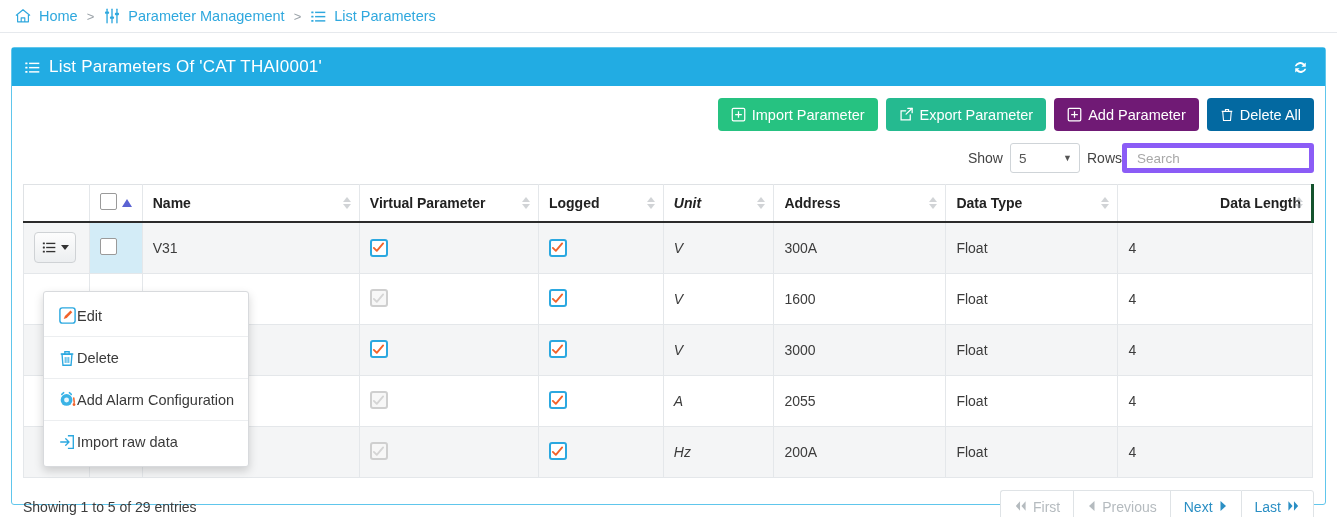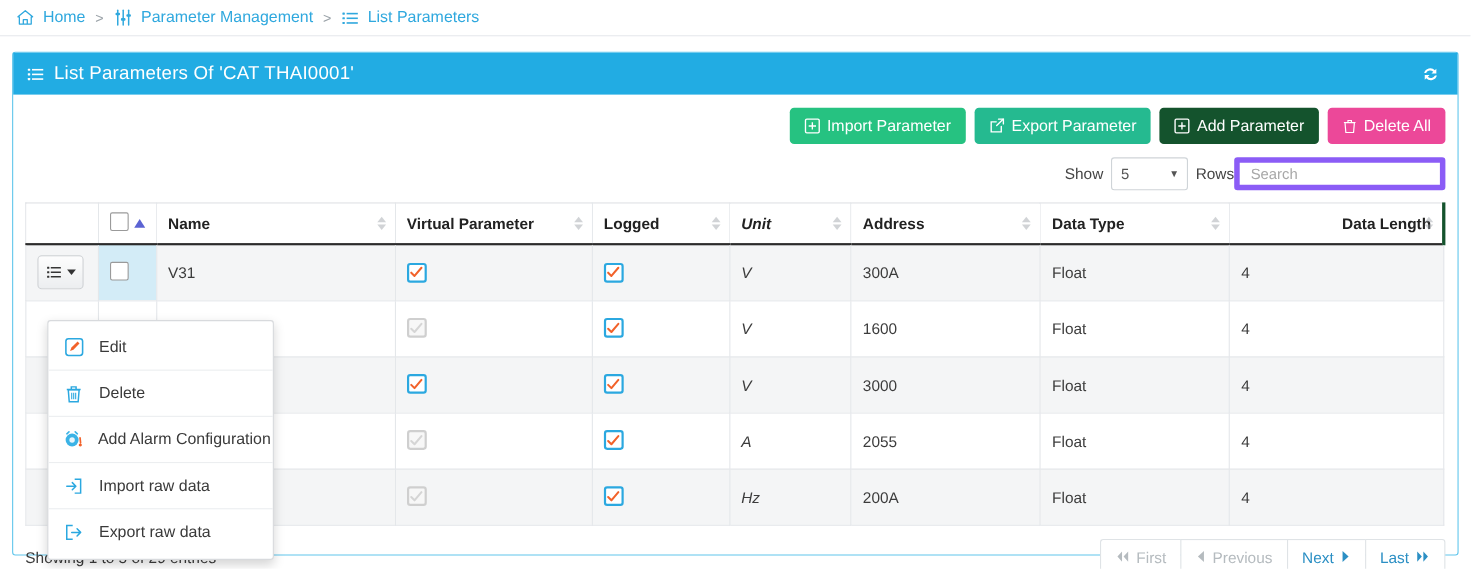--- a/index.html
+++ b/index.html
@@ -70,22 +70,22 @@
     font-size: 14.5px;
     font-family: "Liberation Sans", sans-serif;
     padding: 0 13px;
     height: 33px;
     display: inline-flex; align-items: center; gap: 6px;
     cursor: pointer;
     white-space: nowrap;
   }
   .btn-green { background: #26c281; }
   .btn-green2 { background: #25ba90; }
-  .btn-blue { background: #14532d; }
-  .btn-pink { background: #ec4899; }
+  .btn-blue { background: #701a75; }
+  .btn-pink { background: #0369a1; }
   .btn .ico { display: inline-flex; align-items: center; }
 
   
   .controls-row {
     display: flex; align-items: center; justify-content: flex-end;
     margin-bottom: 11px;
   }
   .length-box { display: flex; align-items: center; gap: 7px; font-size: 14px; color: #444; }
   .select-wrap {
     position: relative;
@@ -223,21 +223,20 @@
     width: 206px;
     background: #fff;
     border: 1px solid #d8dadd;
     border-radius: 3px;
     box-shadow: 0 4px 10px rgba(0,0,0,.17);
     z-index: 50;
     padding: 3px 0 3px 0;
   }
   .dd-item {
     display: flex; align-items: center;
-    gap: 13px;
     height: 42px;
     padding: 0 13px;
     font-size: 14.5px;
     color: #3a3a3a;
     border-bottom: 1px solid #eceef0;
     cursor: pointer;
     white-space: nowrap;
   }
   .dd-item:last-child { border-bottom: none; }
   .dd-item .ico { width: 20px; display: inline-flex; justify-content: center; }
@@ -672,24 +671,15 @@
     </div>
     <div class="dd-item">
       <span class="ico">
         <svg width="18" height="18" viewBox="0 0 20 20">
           <path d="M11 3 H17 V17 H11" fill="none" stroke="#2ba8e0" stroke-width="1.5"></path>
           <path d="M3 10 H12 M8.6 6.4 L12.2 10 L8.6 13.6" fill="none" stroke="#2ba8e0" stroke-width="1.5" stroke-linecap="round" stroke-linejoin="round"></path>
         </svg>
       </span>
       <span>Import raw data</span>
     </div>
-    <div class="dd-item">
-      <span class="ico">
-        <svg width="18" height="18" viewBox="0 0 20 20">
-          <path d="M9 3 H3 V17 H9" fill="none" stroke="#2ba8e0" stroke-width="1.5"></path>
-          <path d="M8 10 H17 M13.4 6.4 L17 10 L13.4 13.6" fill="none" stroke="#2ba8e0" stroke-width="1.5" stroke-linecap="round" stroke-linejoin="round"></path>
-        </svg>
-      </span>
-      <span>Export raw data</span>
-    </div>
   </div>
 
 </div>
 
 </body></html>

